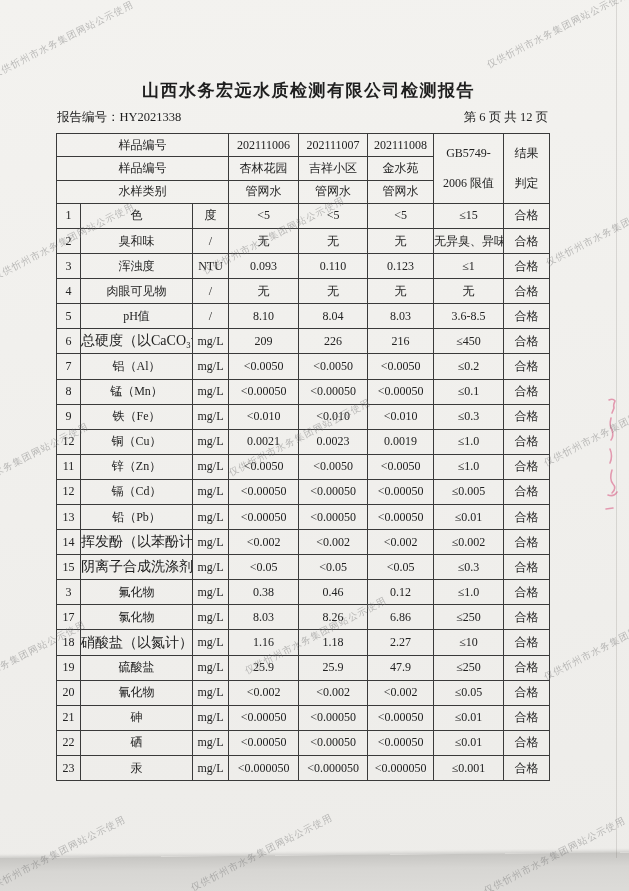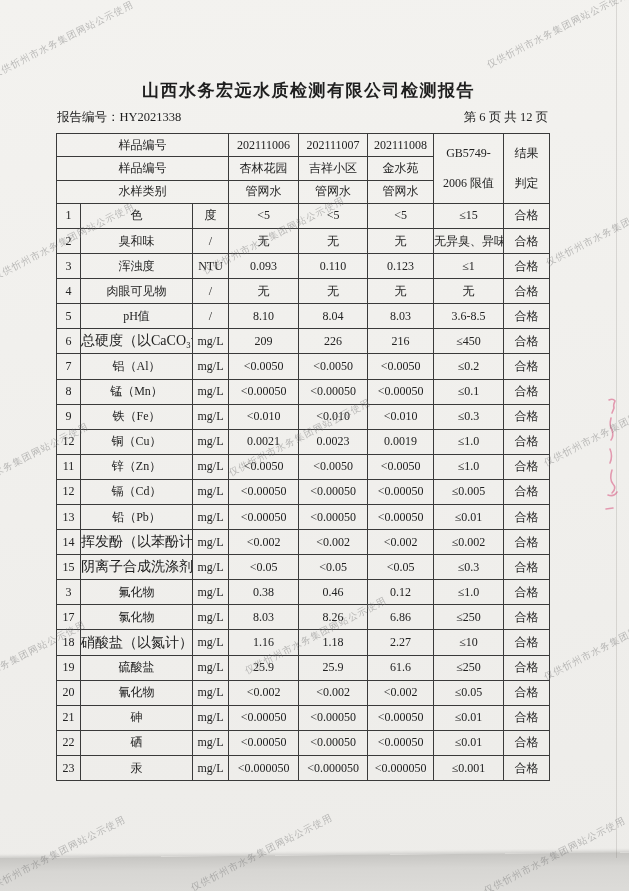--- a/index.html
+++ b/index.html
@@ -284,21 +284,21 @@
           <td>2.27</td>
           <td>≤10</td>
           <td>合格</td>
         </tr>
         <tr class="btr">
           <td>19</td>
           <td class="name-cell">硫酸盐</td>
           <td>mg/L</td>
           <td>25.9</td>
           <td>25.9</td>
-          <td>61.6</td>
+          <td>47.9</td>
           <td>≤250</td>
           <td>合格</td>
         </tr>
         <tr class="btr">
           <td>20</td>
           <td class="name-cell">氰化物</td>
           <td>mg/L</td>
           <td>&lt;0.002</td>
           <td>&lt;0.002</td>
           <td>&lt;0.002</td>

